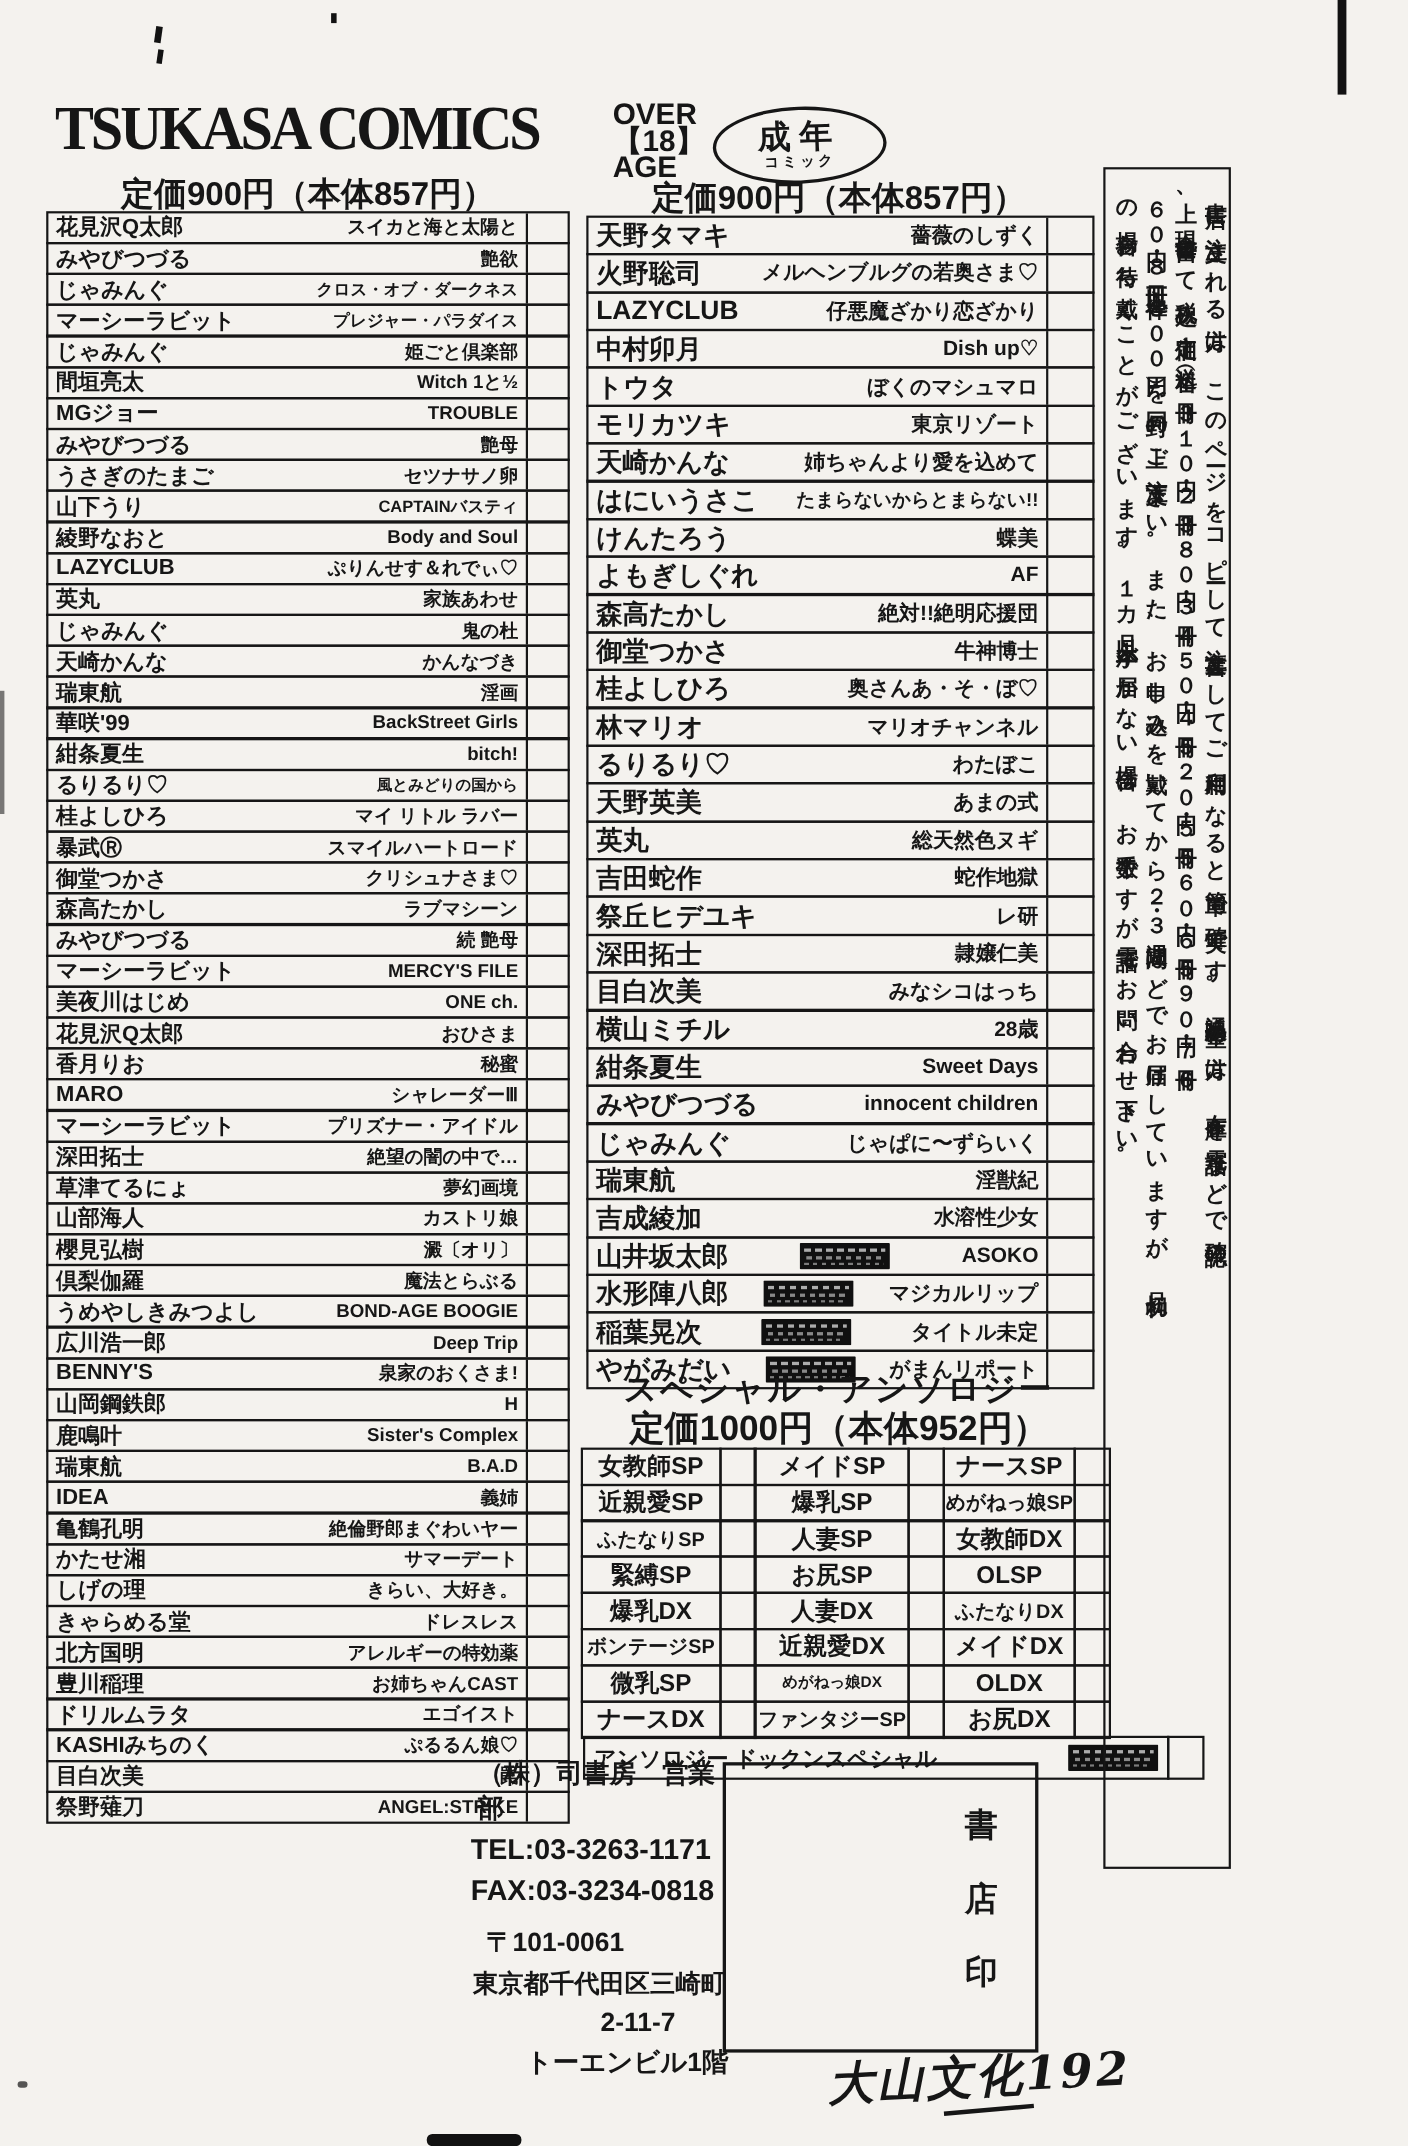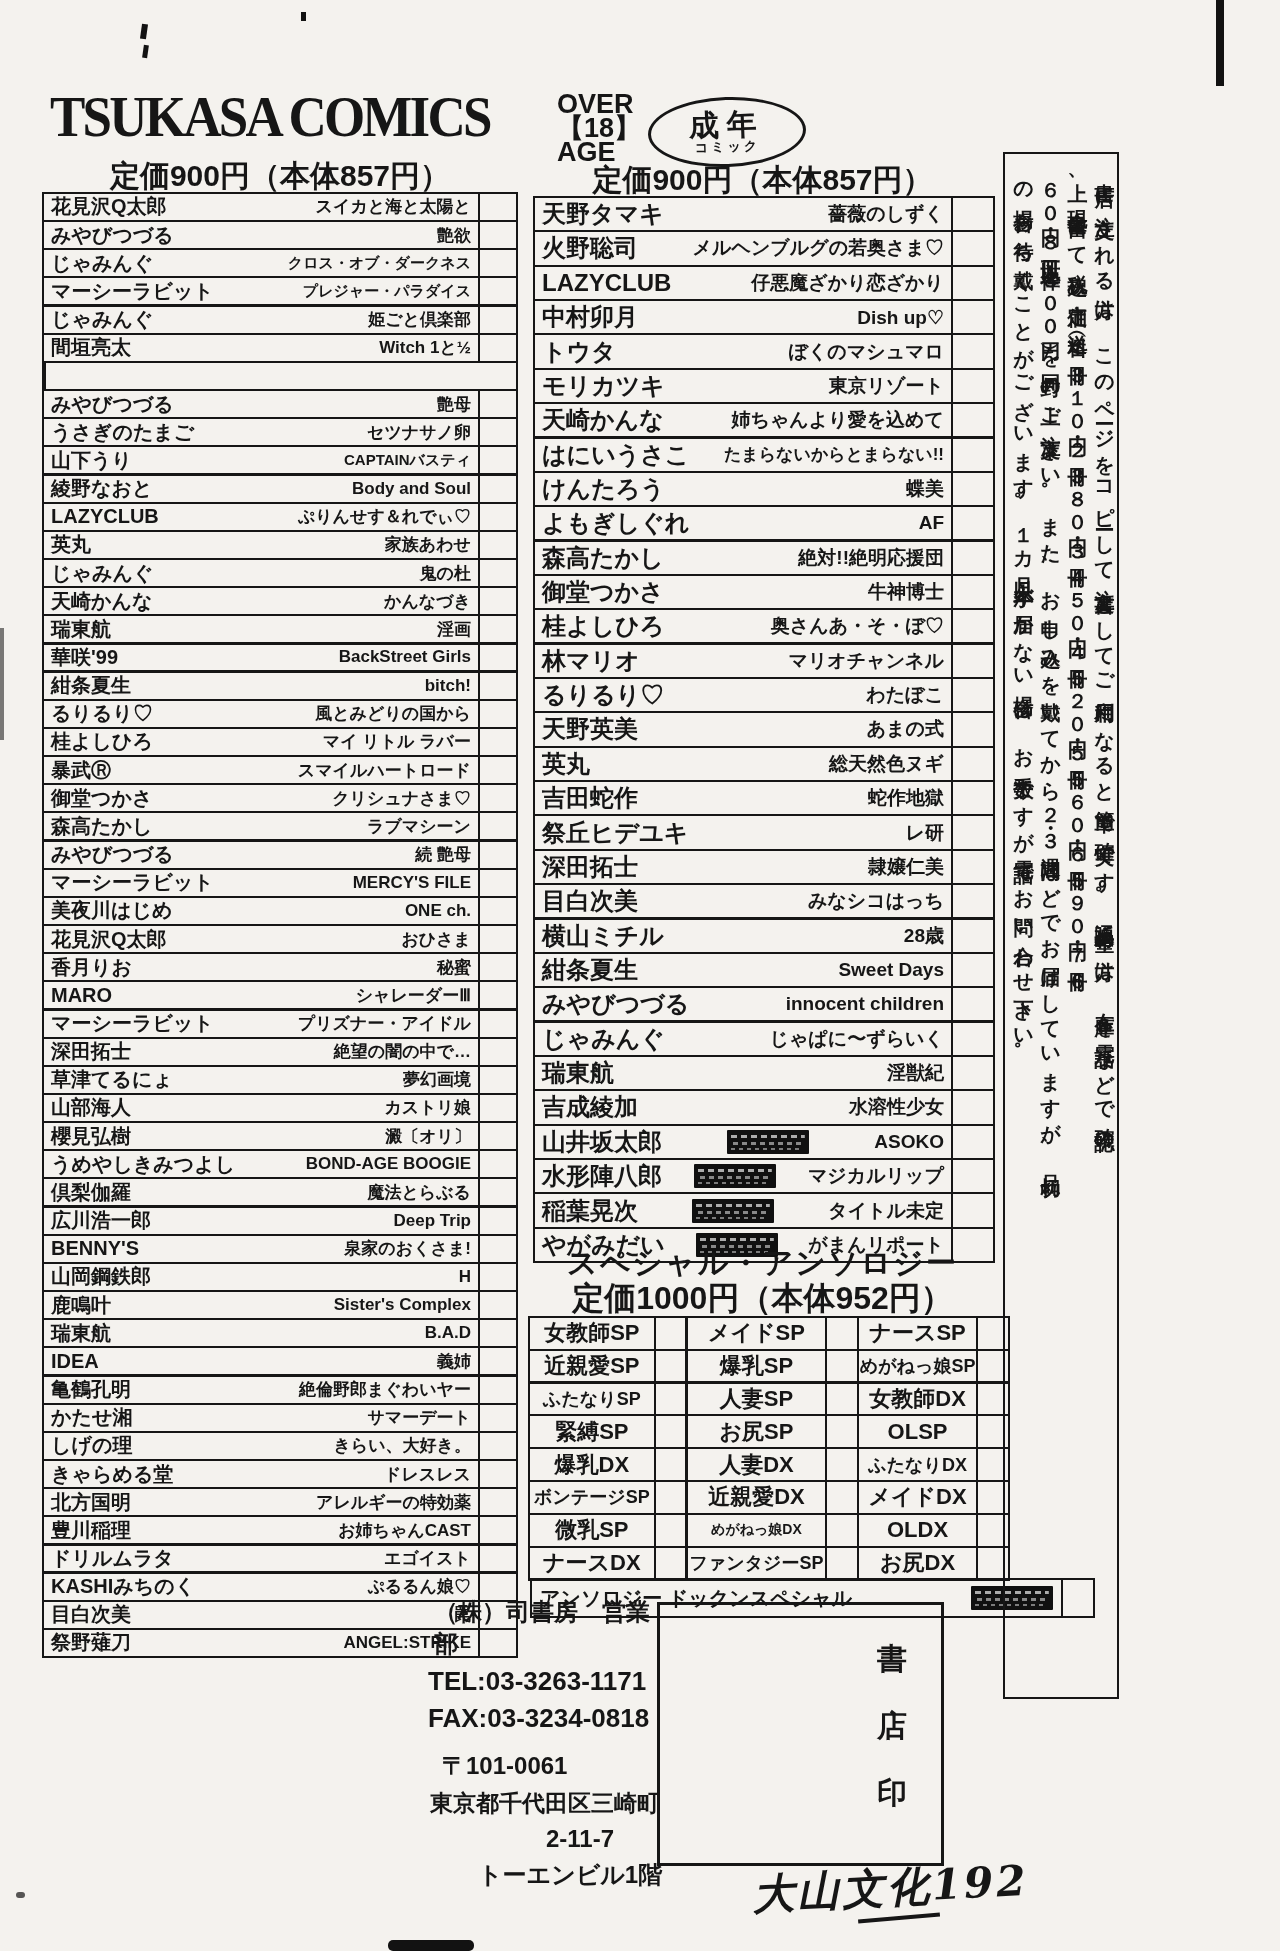--- a/index.html
+++ b/index.html
@@ -136,20 +136,24 @@
         <div class="chk"></div>
       </div>
       <div class="brow">
         <div class="main">
           <span class="author">間垣亮太</span>
           <span class="title" style="font-size: 17px;">Witch 1と½</span>
         </div>
         <div class="chk"></div>
       </div>
       <div class="brow">
+        <div class="main">
+          <span class="author">MGジョー</span>
+          <span class="title" style="font-size: 17px;">TROUBLE</span>
+        </div>
         <div class="chk"></div>
       </div>
       <div class="brow">
         <div class="main">
           <span class="author">みやびつづる</span>
           <span class="title" style="font-size: 17px;">艶母</span>
         </div>
         <div class="chk"></div>
       </div>
       <div class="brow">
@@ -218,21 +222,21 @@
       <div class="brow">
         <div class="main">
           <span class="author">紺条夏生</span>
           <span class="title" style="font-size: 17px;">bitch!</span>
         </div>
         <div class="chk"></div>
       </div>
       <div class="brow">
         <div class="main">
           <span class="author">るりるり♡</span>
-          <span class="title" style="font-size: 17px; font-family: Liberation Serif, serif;">風とみどりの国から</span>
+          <span class="title" style="font-size: 14px; font-family: Liberation Serif, serif;">風とみどりの国から</span>
         </div>
         <div class="chk"></div>
       </div>
       <div class="brow">
         <div class="main">
           <span class="author">桂よしひろ</span>
           <span class="title" style="font-size: 17px;">マイ リトル ラバー</span>
         </div>
         <div class="chk"></div>
       </div>
@@ -329,29 +333,29 @@
       </div>
       <div class="brow">
         <div class="main">
           <span class="author">櫻見弘樹</span>
           <span class="title" style="font-size: 17px;">澱〔オリ〕</span>
         </div>
         <div class="chk"></div>
       </div>
       <div class="brow">
         <div class="main">
+          <span class="author">倶梨伽羅</span>
+          <span class="title" style="font-size: 17px;">魔法とらぶる</span>
+        </div>
+        <div class="chk"></div>
+      </div>
+      <div class="brow">
+        <div class="main">
           <span class="author">うめやしきみつよし</span>
           <span class="title" style="font-size: 17px;">BOND-AGE BOOGIE</span>
-        </div>
-        <div class="chk"></div>
-      </div>
-      <div class="brow">
-        <div class="main">
-          <span class="author">倶梨伽羅</span>
-          <span class="title" style="font-size: 17px;">魔法とらぶる</span>
         </div>
         <div class="chk"></div>
       </div>
       <div class="brow">
         <div class="main">
           <span class="author">広川浩一郎</span>
           <span class="title" style="font-size: 17px;">Deep Trip</span>
         </div>
         <div class="chk"></div>
       </div>

